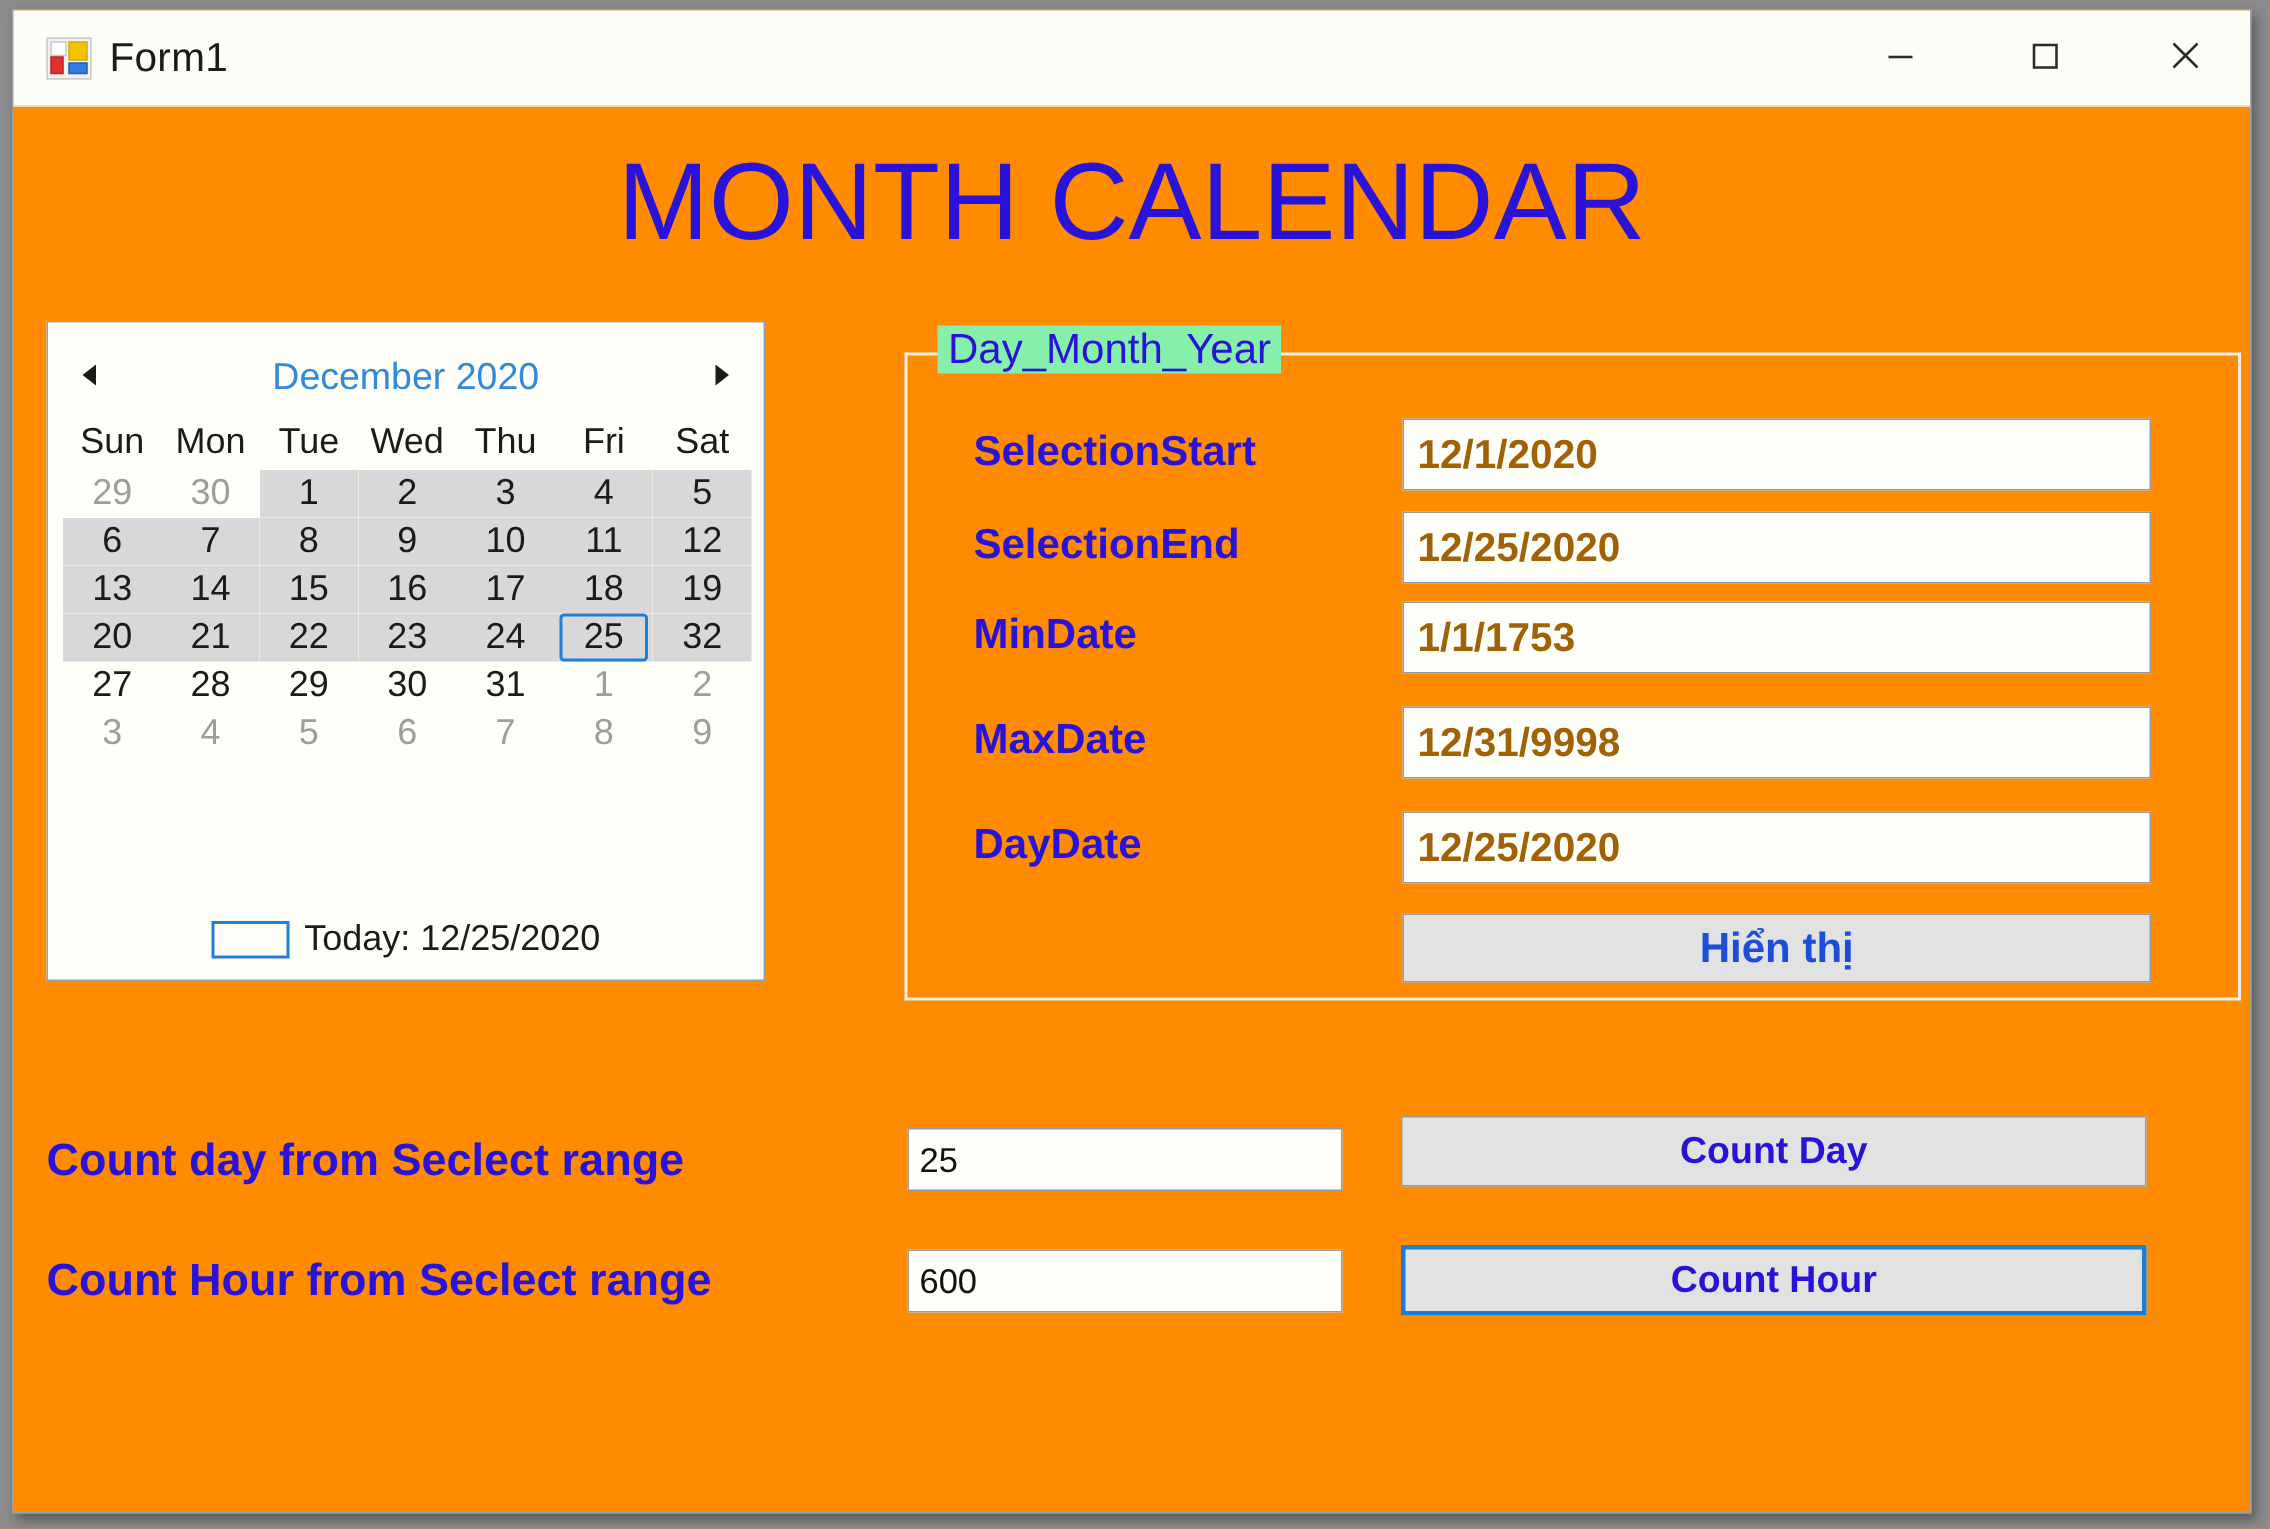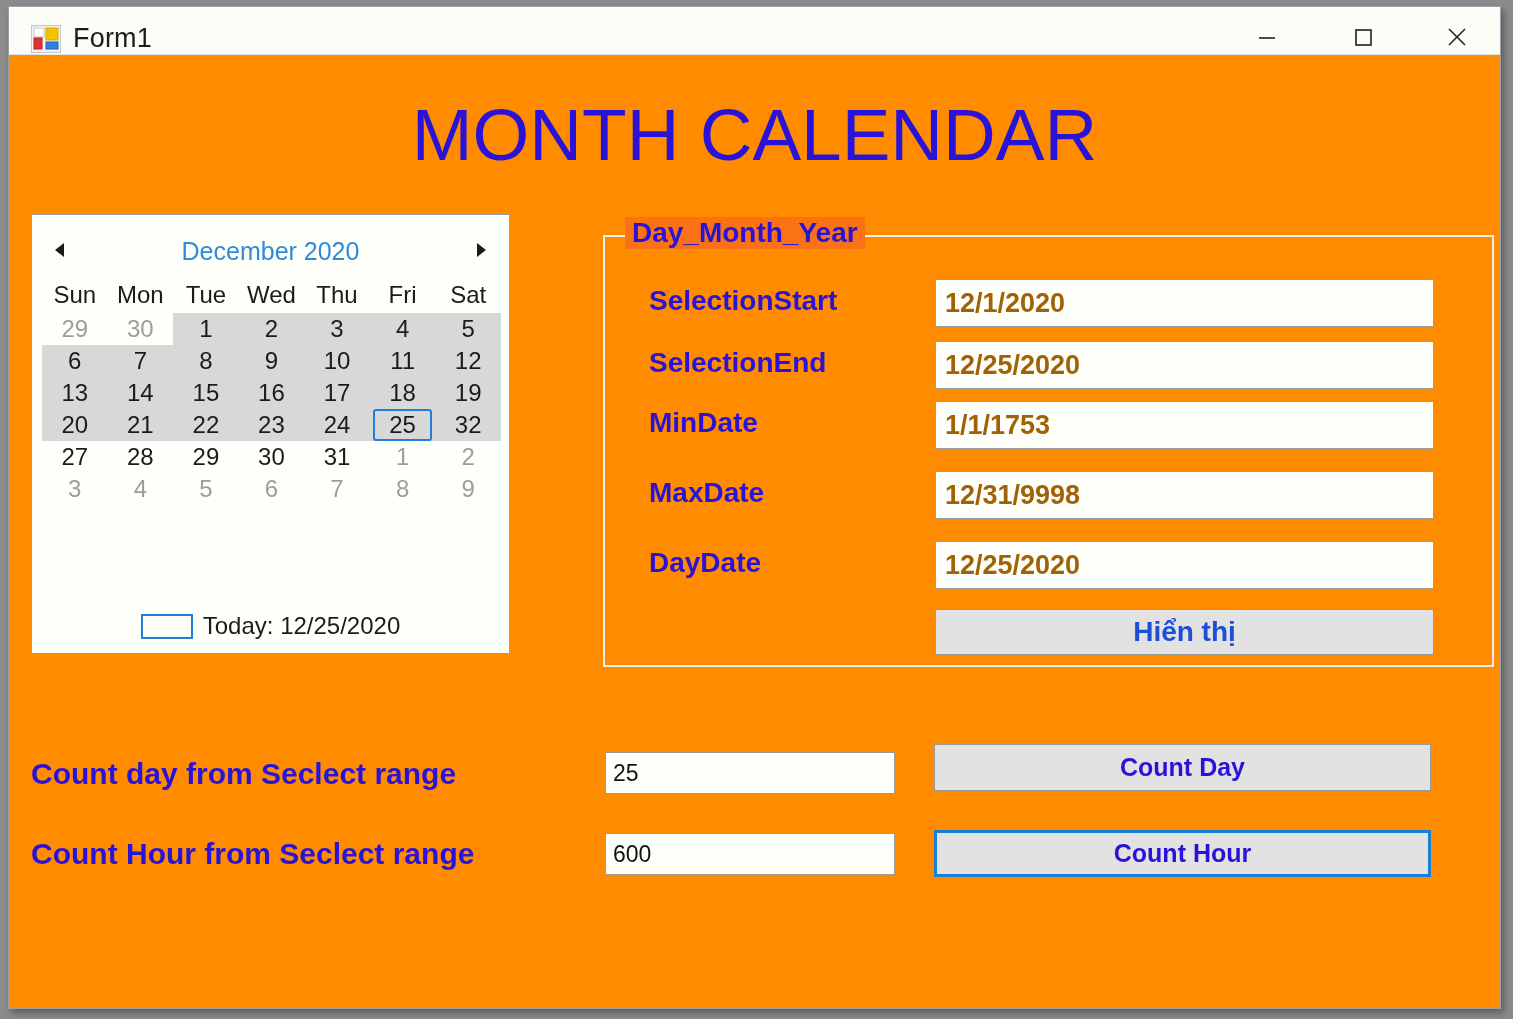--- a/index.html
+++ b/index.html
@@ -25,21 +25,21 @@
     border: 1px solid #9aa0a6;
     box-sizing: border-box;
     box-shadow: 3px 4px 7px rgba(0,0,0,.35);
   }
 
   
   #titlebar {
     position: absolute;
     left: 0; top: 0;
     width: 100%;
-    height: 48px;
+    height: 64px;
     background: #fdfdf7;
     box-sizing: border-box;
     border-bottom: 1px solid #e4e4de;
   }
   #app-icon {
     position: absolute;
     left: 22px; top: 18px;
     width: 30px; height: 28px;
   }
   #title-text {
@@ -175,23 +175,23 @@
     width: 891px;
     height: 432px;
     border: 2px solid #f0eeea;
     box-sizing: border-box;
   }
   #gb-legend {
     position: absolute;
     left: 20px;
     top: -20px;
     padding: 0 7px;
-    background: #f97316;
+    background: #86efac;
     font-size: 28px;
-    font-weight: bold;
+    font-weight: normal;
     color: #2a13d8;
     white-space: nowrap;
   }
   .gb-row {
     position: absolute;
     left: 0;
     width: 100%;
     height: 50px;
   }
   .gb-label {

